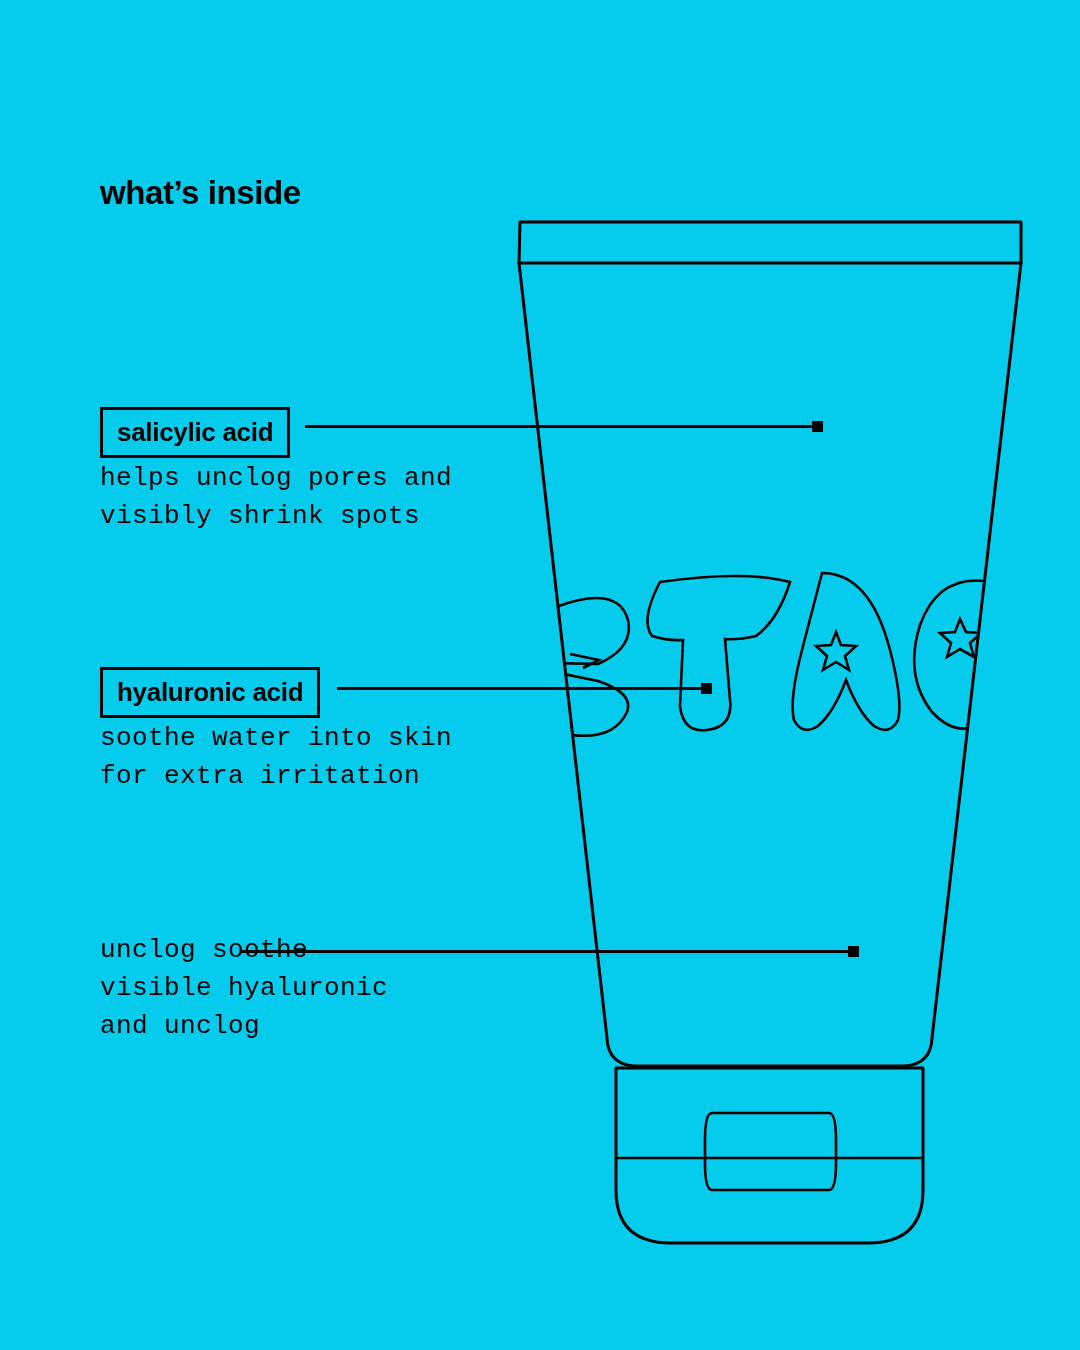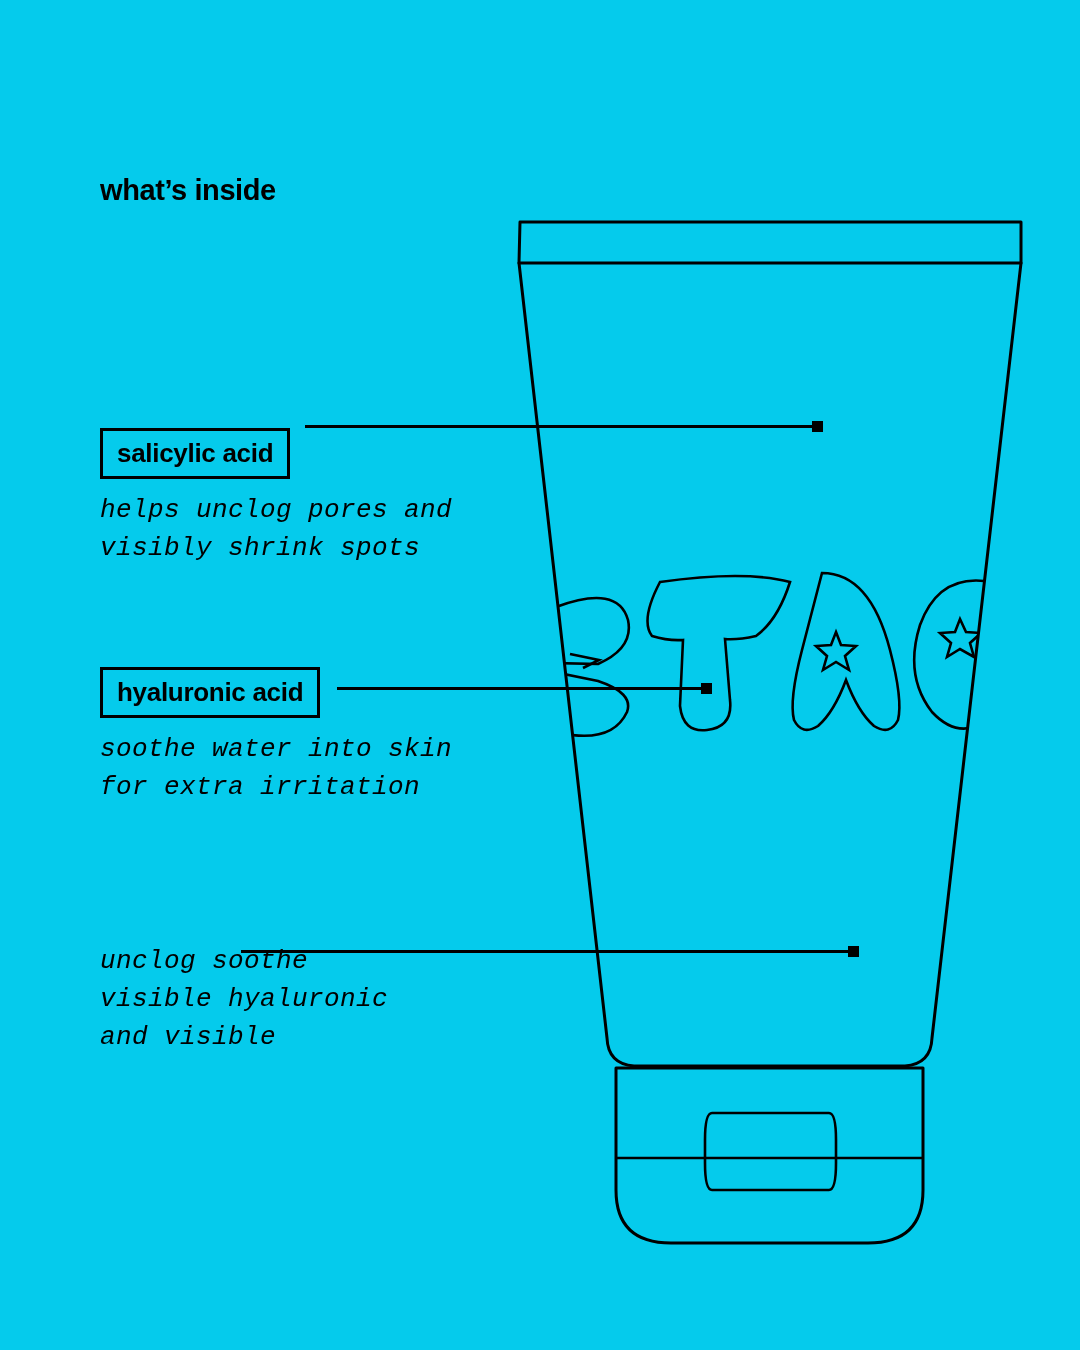--- a/index.html
+++ b/index.html
@@ -22,21 +22,21 @@
     overflow: hidden;
   }
 
   
   .heading {
     position: absolute;
     left: 100px;
     top: 174px;
     font-family: "Liberation Sans", sans-serif;
     font-weight: bold;
-    font-size: 29px;
+    font-size: 33px;
     letter-spacing: -0.4px;
     color: #000;
     white-space: nowrap;
   }
 
   
   .callout {
     position: absolute;
     left: 100px;
   }
@@ -48,28 +48,27 @@
     font-weight: bold;
     font-size: 26px;
     letter-spacing: -0.3px;
     line-height: 1;
     color: #000;
     padding: 9px 14px 10px 14px;
     box-sizing: border-box;
     white-space: nowrap;
   }
   .desc {
-    margin-top: 12px;
+    margin-top: 1px;
     font-family: "Liberation Mono", "DejaVu Sans Mono", monospace;
     font-size: 26px;
     line-height: 38px;
     letter-spacing: 0.4px;
     color: #000;
     white-space: pre;
-    font-style: italic;
   }
 
   
   .leader {
     position: absolute;
     height: 3px;
     background: #000;
   }
   .dot {
     position: absolute;
@@ -189,37 +188,37 @@
                L966 632 L981 633 L970 643 L974 657
                L960 649 L947 657 L951 643 L940 633 L955 632 Z"></path>
     </g>
   </svg>
 
   <div class="heading">what’s inside</div>
 
   <div class="leader" style="left:305px; top:425px; width:512px;"></div>
   <div class="dot" style="left:812px; top:421px;"></div>
 
-  <div class="callout" style="top:428px;">
+  <div class="callout" style="top:407px;">
     <div class="chip">salicylic acid</div>
     <div class="desc"><span>helps unclog pores and</span>
 <span>visibly shrink spots</span></div>
   </div>
 
   <div class="leader" style="left:337px; top:687px; width:369px;"></div>
   <div class="dot" style="left:701px; top:683px;"></div>
 
   <div class="callout" style="top:667px;">
     <div class="chip">hyaluronic acid</div>
     <div class="desc"><span>soothe water into skin</span>
 <span>for extra irritation</span></div>
   </div>
 
   <div class="leader" style="left:241px; top:950px; width:612px;"></div>
   <div class="dot" style="left:848px; top:946px;"></div>
 
   <div class="callout" style="top:930px;">
     <div class="desc"><span>unclog soothe</span>
 <span>visible hyaluronic</span>
-<span>and visible</span></div>
+<span>and unclog</span></div>
   </div>
 
 </div>
 
 </body></html>

